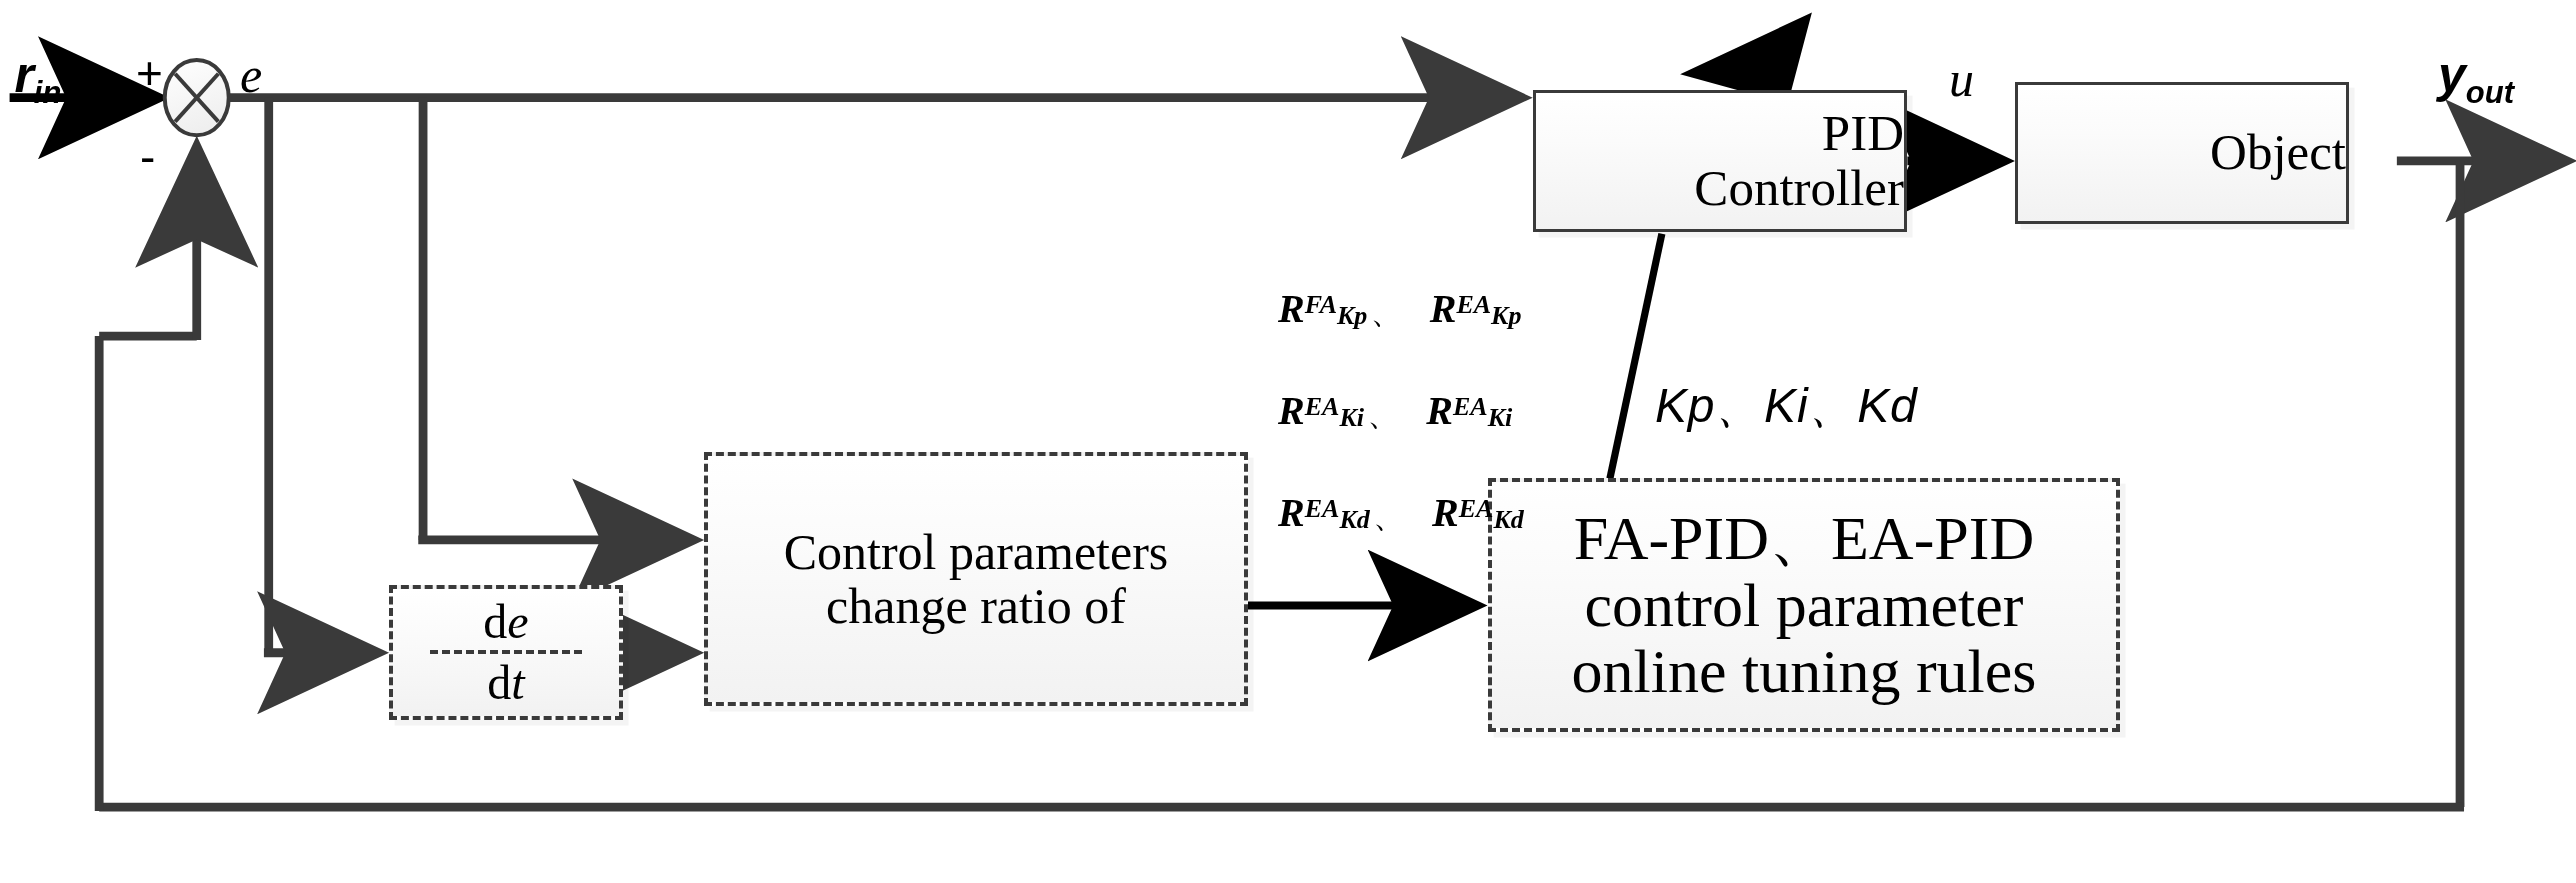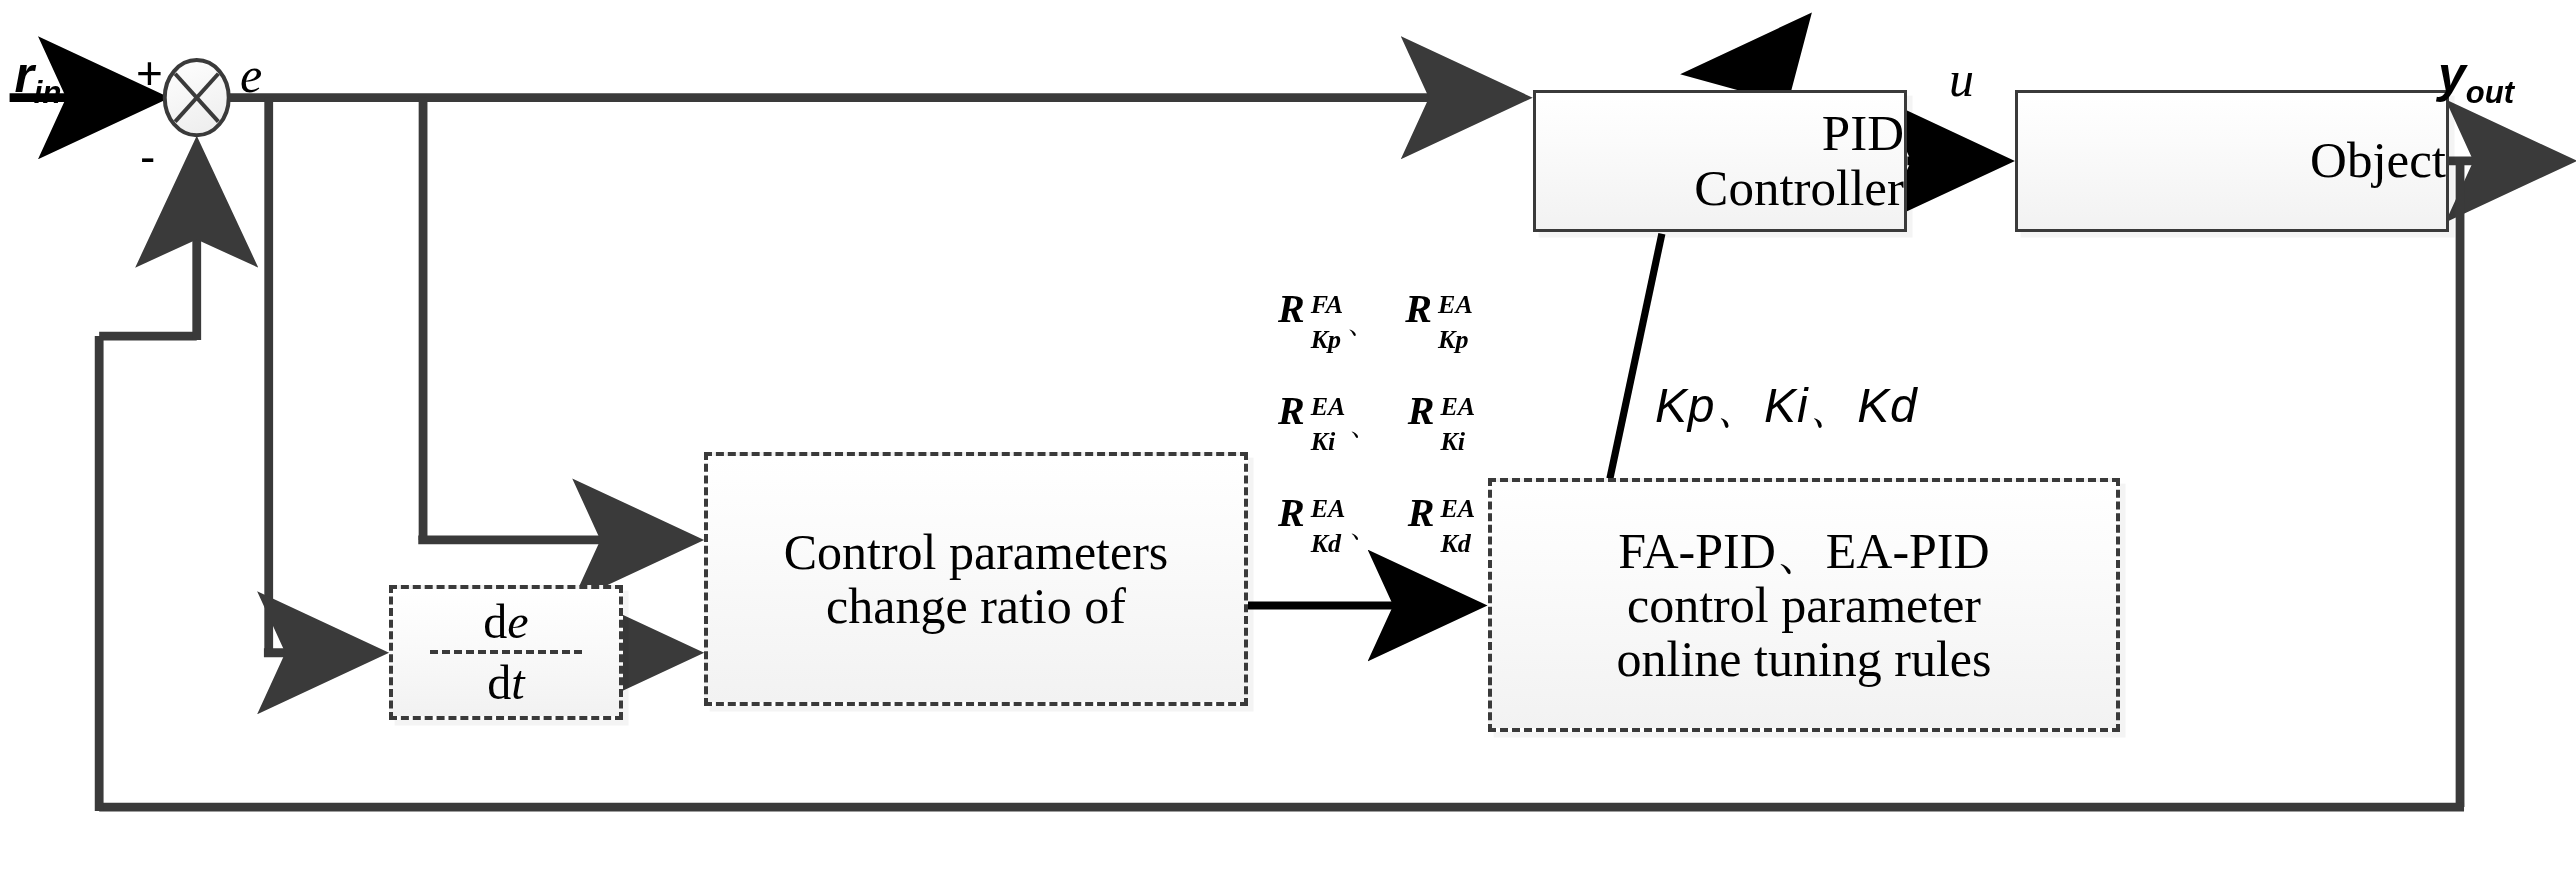--- a/index.html
+++ b/index.html
@@ -44,24 +44,24 @@
   .blk.dashed {
     border: 4px dashed #3a3a3a;
     box-shadow: 5.6px 5.6px 0 rgba(0,0,0,0.045);
   }
   .blk .line {
     display: block;
     white-space: nowrap;
   }
 
   #pid-controller { left: 1533px; top: 90px; width: 374px; height: 142px; font-size: 51px; }
-  #object-block   { left: 2015px; top: 90px; width: 434px; height: 142px; font-size: 51px; }
+  #object-block   { left: 2015px; top: 82px; width: 334px; height: 142px; font-size: 51px; }
   #dedt-block     { left: 389px;  top: 585px; width: 234px; height: 135px; font-size: 48px; }
   #ratio-block    { left: 704px;  top: 452px; width: 544px; height: 254px; font-size: 50px; }
-  #tuning-block   { left: 1488px; top: 478px; width: 632px; height: 254px; font-size: 50px; justify-content: center; }
+  #tuning-block   { left: 1488px; top: 478px; width: 632px; height: 254px; font-size: 62px; justify-content: center; }
 
   .frac {
     display: flex;
     flex-direction: column;
     align-items: center;
     line-height: 1.0;
   }
   .frac .num { padding: 0 4.8px 1.6px 4.8px; }
   .frac .bar {
     width: 152px;
@@ -102,25 +102,25 @@
     white-space: nowrap;
   }
   .rgrp .rterm {
     display: inline-flex;
     align-items: baseline;
     font-size: 38px;
   }
   .rgrp .rsym { font-size: 40px; }
   .rgrp .sups {
     display: inline-flex;
-    flex-direction: column;
+    flex-direction: row;
     align-items: flex-start;
     line-height: 0.92;
     font-size: 26px;
-    margin-left: 6px;
+    margin-left: 0;
     position: relative;
     top: -1.6px;
     text-align: center;
   }
   .rgrp .sups .sup { position: relative; top: -7.2px; }
   .rgrp .sups .sub { position: relative; top: 4px; }
   .rgrp .sep {
     font-style: normal;
     font-weight: normal;
     font-size: 32px;

